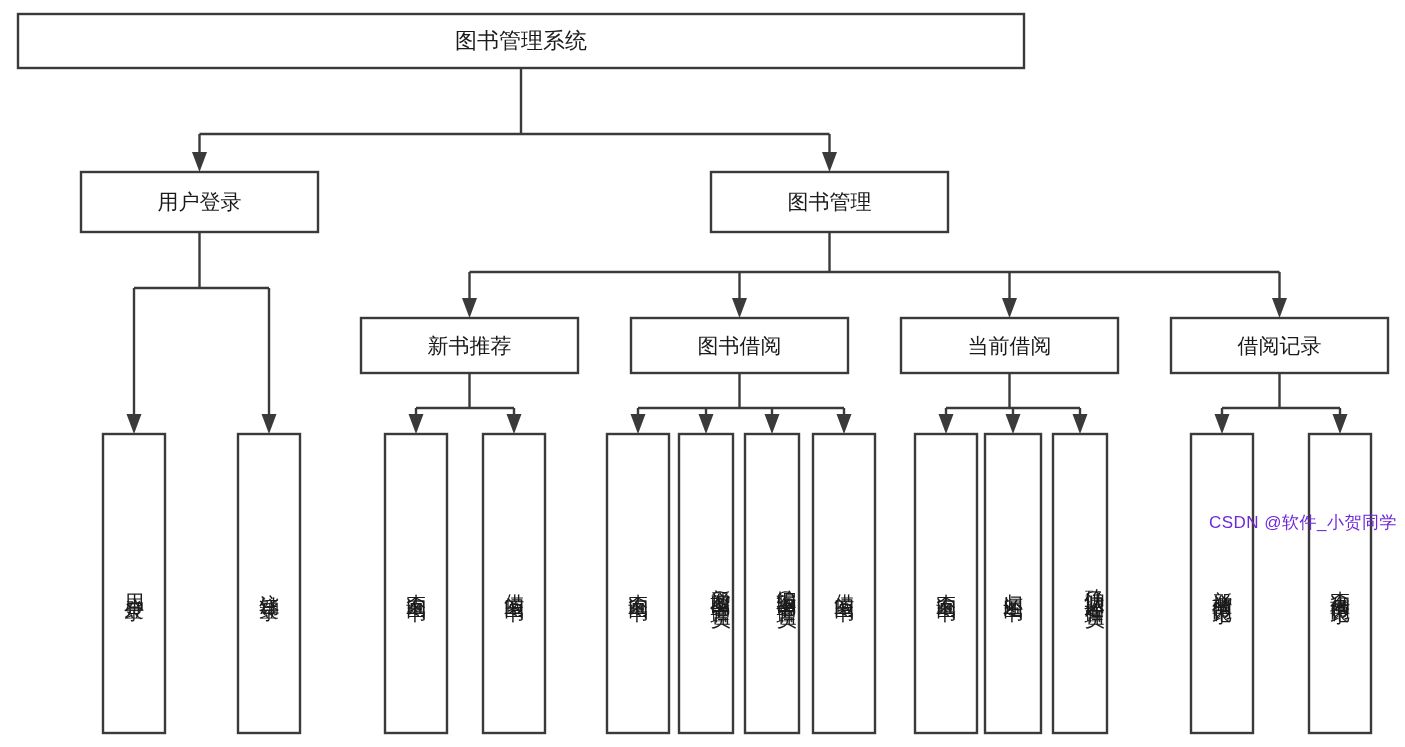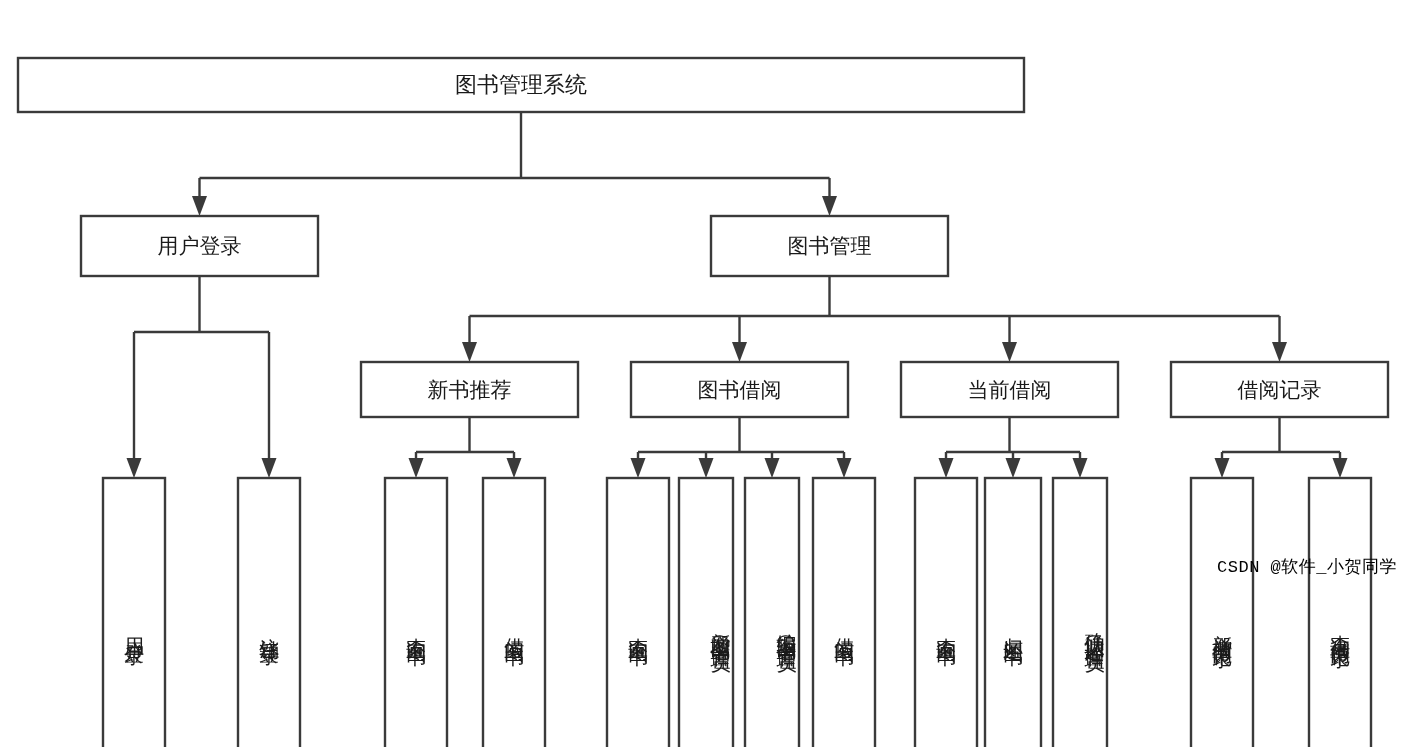--- a/index.html
+++ b/index.html
@@ -11,21 +11,20 @@
     width: 1405px;
     height: 747px;
     font-family: "DejaVu Sans", "Liberation Sans", sans-serif;
     overflow: hidden;
   }
   #diagram-root {
     position: relative;
     width: 1405px;
     height: 538px;
     background: #ffffff;
-    margin-top: 44px;
   }
   svg#diagram-canvas {
     position: absolute;
     left: 0;
     top: 0;
     width: 1405px;
     height: 747px;
   }
   .node-box {
     fill: #ffffff;
@@ -71,23 +70,23 @@
     white-space: nowrap;
     pointer-events: none;
   }
   .leaf-label-wrap.centered {
     align-items: center;
   }
   .watermark {
     position: absolute;
     right: 8px;
     bottom: 4px;
-    font-family: Liberation Mono, monospace;
+    font-family: Liberation Sans, sans-serif;
     font-size: 17px;
-    color: #000000;
+    color: #6d28d9;
     letter-spacing: 0.5px;
     white-space: nowrap;
   }
 </style>
 </head>
 <body>
 
 <div id="diagram-root">
 
   <svg id="diagram-canvas" viewBox="0 0 1405 747">

